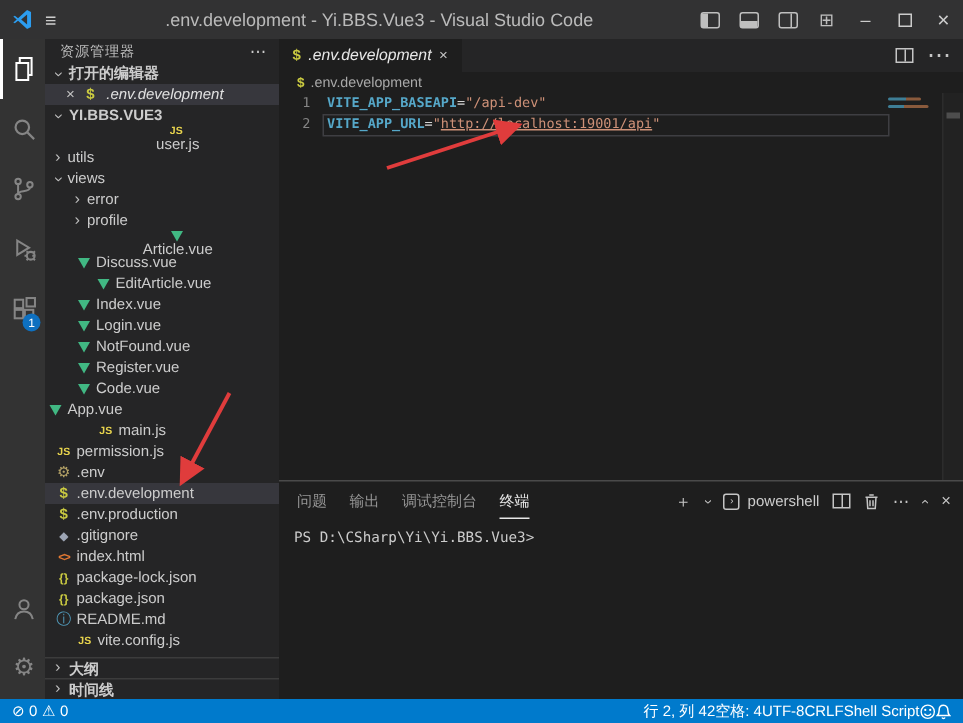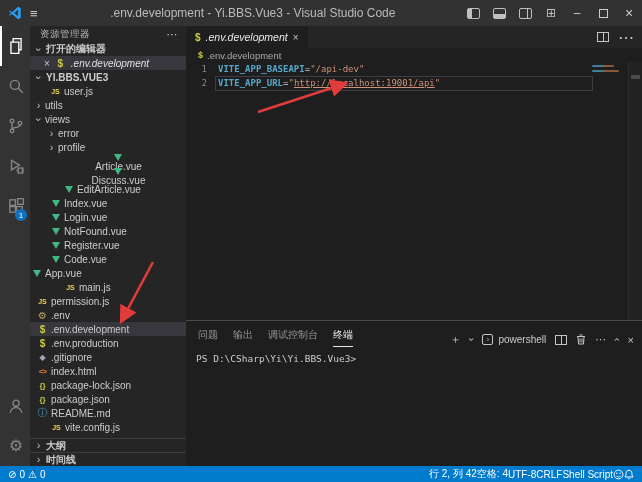--- a/index.html
+++ b/index.html
@@ -94,21 +94,21 @@
   .tok-link { color:#CE9178; text-decoration:underline; }
   .minimap { position:absolute; top:3px; right:16px; width:34px; }
   .mm-line { height:2px; margin-bottom:3px; border-radius:1px; }
   .mm-1 { width:22px; background:linear-gradient(90deg,#3E7E96 0 55%,#8A5A3C 55% 100%); }
   .mm-2 { width:27px; background:linear-gradient(90deg,#3E7E96 0 40%,#8A5A3C 40% 100%); }
   .scrollbar { position:absolute; top:0; right:0; bottom:0; width:14px; background:#222222; border-left:1px solid #2C2C2C; }
   .sb-mark { position:absolute; top:13px; left:2px; right:2px; height:4px; background:#4D4D4D; }
 
   
   .panel { height:146px; flex:0 0 auto; border-top:1px solid #4A4A4A; display:flex; flex-direction:column; background:#1E1E1E; }
-  .panel-top { height:26px; display:flex; align-items:flex-end; padding:0 8px 0 12px; flex:0 0 auto;gap:42px; }
+  .panel-top { height:26px; display:flex; align-items:center; padding:0 8px 0 12px; flex:0 0 auto;gap:42px; }
   .panel-tabs { display:flex; gap:15px; font-size:10px; }
   .ptab { color:#969696; padding:5px 0 4px; }
   .ptab.active { color:#E7E7E7; border-bottom:1px solid #E7E7E7; }
   .panel-actions { margin-left:auto; display:flex; align-items:center; gap:9px; color:#C5C5C5; font-size:11px; }
   .ps-ico { width:11px; height:11px; border:1px solid #C5C5C5; border-radius:2px; font-size:7px;
     display:flex; align-items:center; justify-content:center; color:#C5C5C5; }
   .ps-lbl { font-size:10px; color:#CCCCCC; margin-left:-4px; }
   .chev-s { display:inline-block; font-size:10px; color:#C5C5C5; }
   .chev-s.down { transform:rotate(90deg); }
   .chev-s.up { transform:rotate(-90deg); }
@@ -219,21 +219,21 @@
       <div class="oe-item">
         <span class="close-x">×</span>
         <span class="ficon ficon-dollar">$</span>
         <span class="lbl">.env.development</span>
       </div>
       <div class="sec-row">
         <span class="chev open">›</span>
         <span>YI.BBS.VUE3</span>
       </div>
       <div class="tree" id="file-tree">
-          <div class="trow" style="padding-left: 19px;">
+          <div class="trow" style="padding-left: 19px; flex-direction: column;">
             <span class="ficon ficon-js">JS</span>
             <span class="tlabel">user.js</span>
           </div>
           <div class="trow" style="padding-left: 4px;">
             <span class="chev">›</span>
             <span class="tlabel">utils</span>
           </div>
           <div class="trow" style="padding-left: 4px;">
             <span class="chev open">›</span>
             <span class="tlabel">views</span>
@@ -243,21 +243,21 @@
             <span class="tlabel">error</span>
           </div>
           <div class="trow" style="padding-left: 17px;">
             <span class="chev">›</span>
             <span class="tlabel">profile</span>
           </div>
           <div class="trow" style="padding-left: 19px; flex-direction: column;">
             <span class="ficon ficon-vue"></span>
             <span class="tlabel">Article.vue</span>
           </div>
-          <div class="trow" style="padding-left: 19px; flex-direction: column;">
+          <div class="trow" style="padding-left: 19px;">
             <span class="ficon ficon-vue"></span>
             <span class="tlabel">Discuss.vue</span>
           </div>
           <div class="trow" style="padding-left: 32px;">
             <span class="ficon ficon-vue"></span>
             <span class="tlabel">EditArticle.vue</span>
           </div>
           <div class="trow" style="padding-left: 19px;">
             <span class="ficon ficon-vue"></span>
             <span class="tlabel">Index.vue</span>

